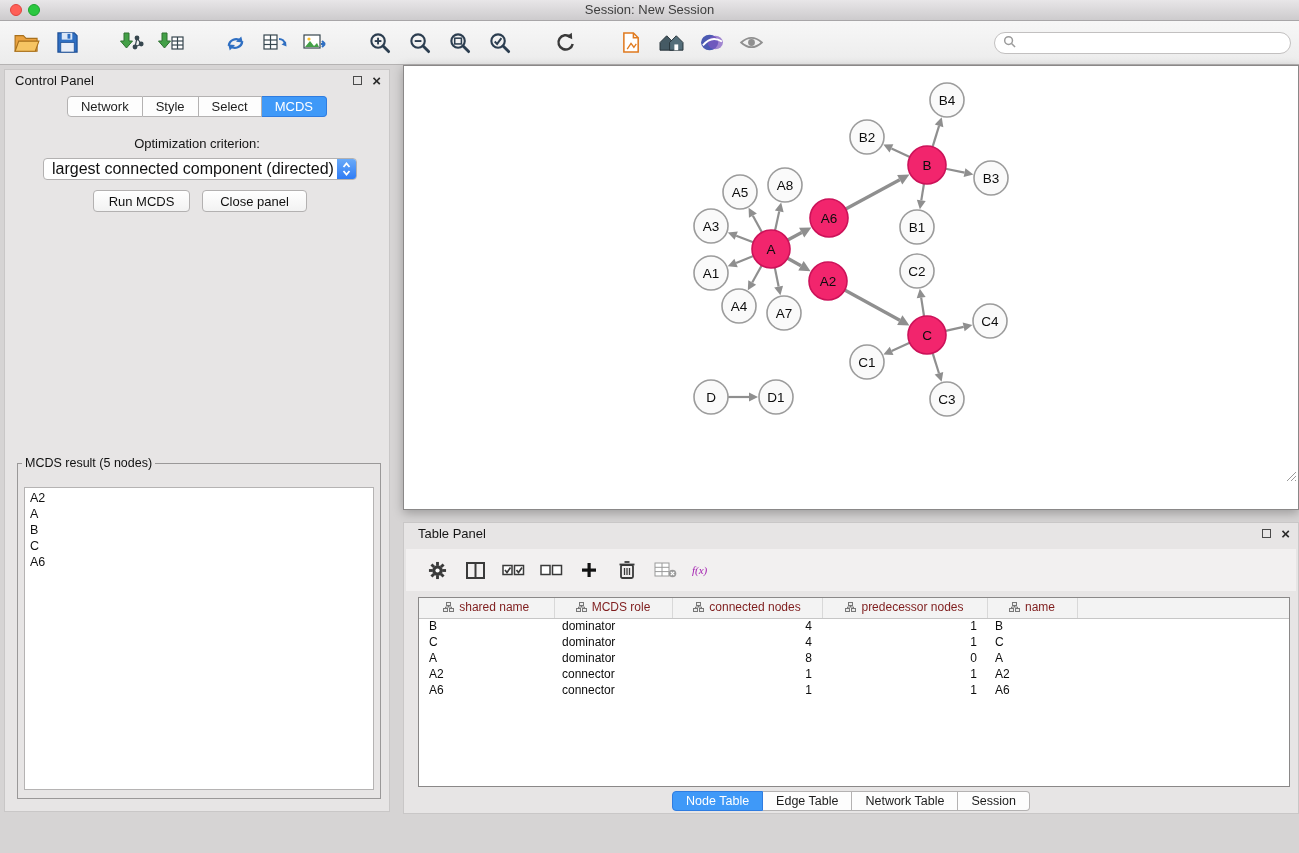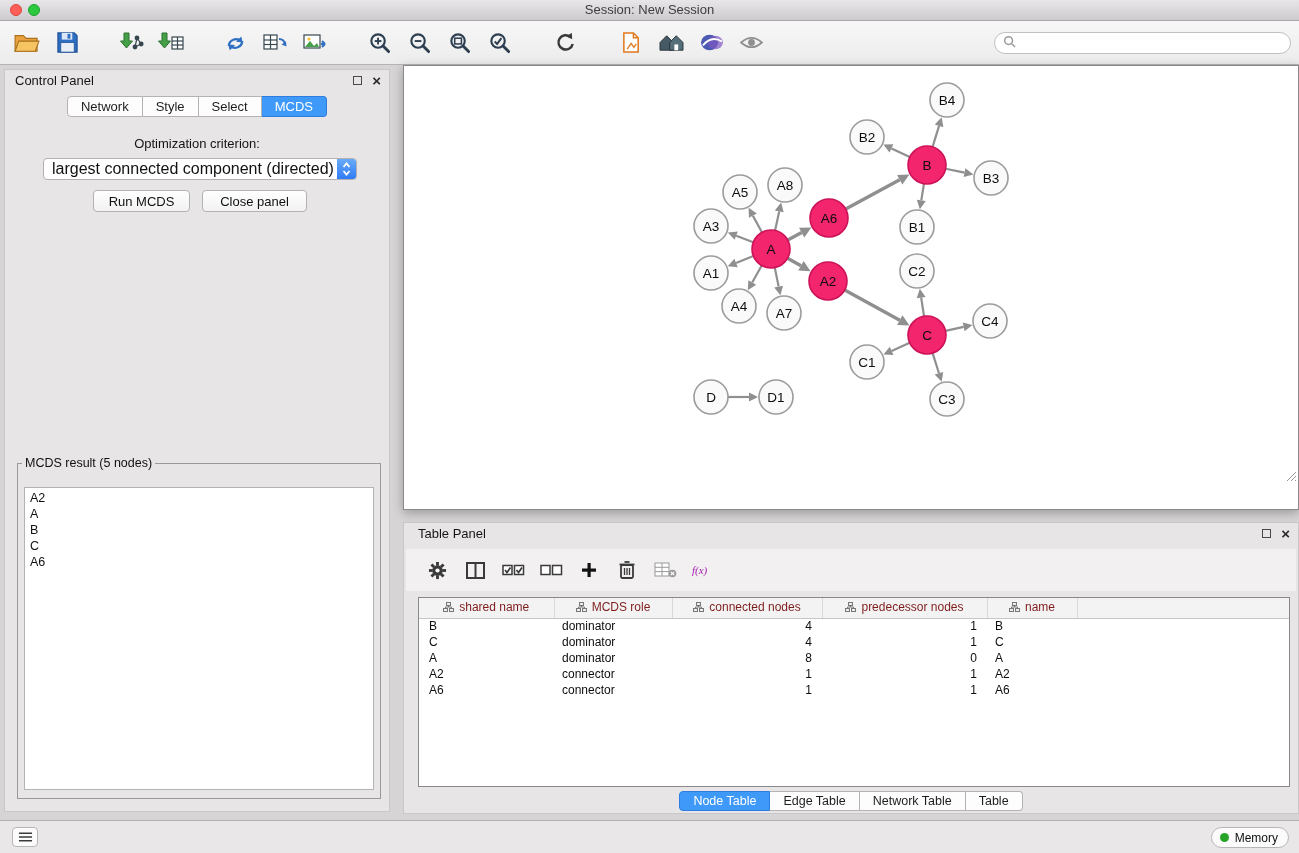--- a/index.html
+++ b/index.html
@@ -523,33 +523,18 @@
               <td></td>
             </tr>
           </tbody>
       </table>
     </div>
 
     <div class="tabrow tp-tabs" id="tp-tabs">
         <div class="tab active">Node Table</div>
         <div class="tab">Edge Table</div>
         <div class="tab">Network Table</div>
-        <div class="tab">Table</div>
+        <div class="tab">Session</div>
       </div>
   </div>
 
-  <div class="statusbar">
-    <div class="list-btn">
-      <svg width="15" height="12" viewBox="0 0 16 12">
-          <g stroke="#3a3a3a" stroke-width="1.6">
-            <line x1="1" y1="2" x2="15" y2="2"></line>
-            <line x1="1" y1="6" x2="15" y2="6"></line>
-            <line x1="1" y1="10" x2="15" y2="10"></line>
-          </g>
-        </svg>
-    </div>
-    <div class="memory-btn">
-      <span class="gdot"></span>
-      <span>Memory</span>
-    </div>
-  </div>
 
 </div>
 
 </body></html>

